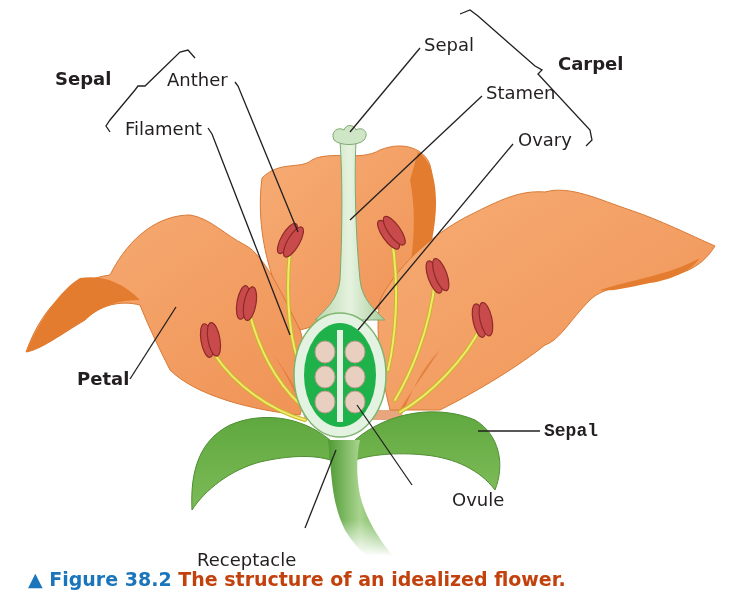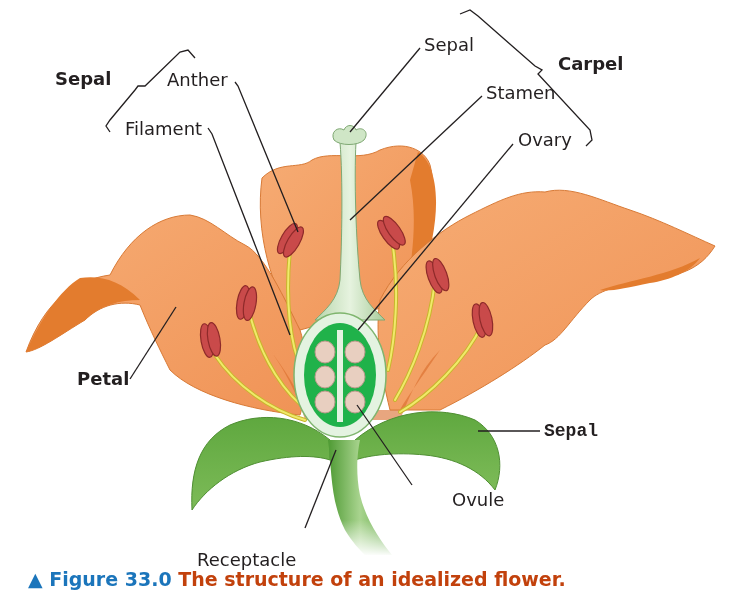--- a/index.html
+++ b/index.html
@@ -152,15 +152,15 @@
 <span class="lbl bold" style="left:558px; top:55px;">Carpel</span>
 <span class="lbl" style="left:486px; top:84px;">Stamen</span>
 <span class="lbl" style="left:518px; top:131px;">Ovary</span>
 <span class="lbl bold" style="left:77px; top:370px;text-align:center;">Petal</span>
 <span class="lbl bold" style="left:544px; top:422px;font-family:Liberation Mono, monospace;">Sepal</span>
 <span class="lbl" style="left:412px; top:491px;margin-left:40px;">Ovule</span>
 <span class="lbl" style="left:197px; top:551px;">Receptacle</span>
 
 <div class="caption">
   <span class="cap-tri">▲</span>
-  <span class="cap-num">Figure 33.0</span>
+  <span class="cap-num">Figure 38.2</span>
   <span class="cap-text">The structure of an idealized flower.</span>
 </div>
 
 </body></html>

